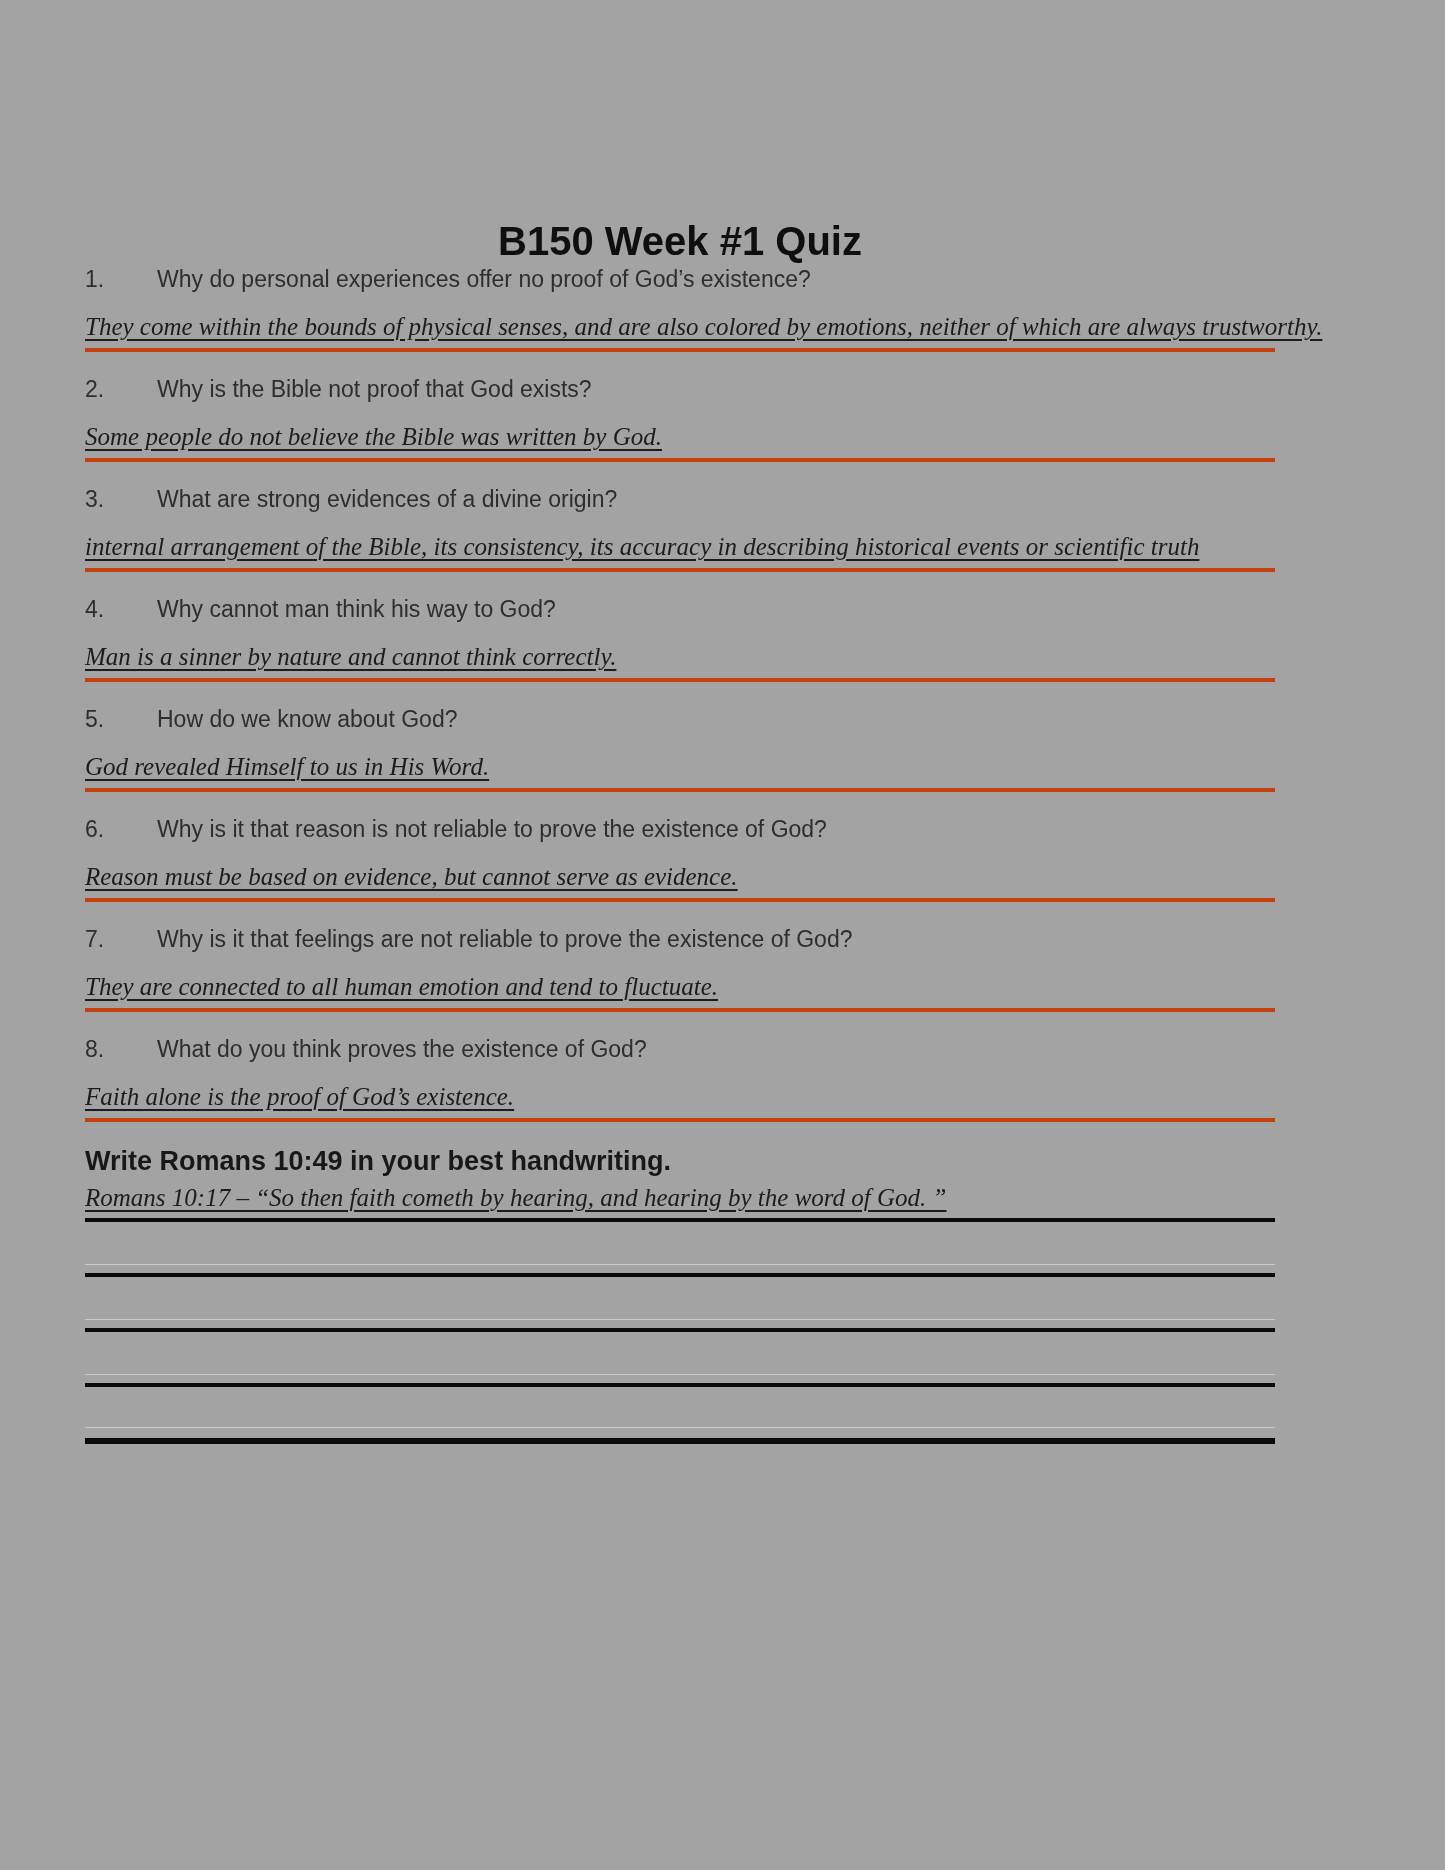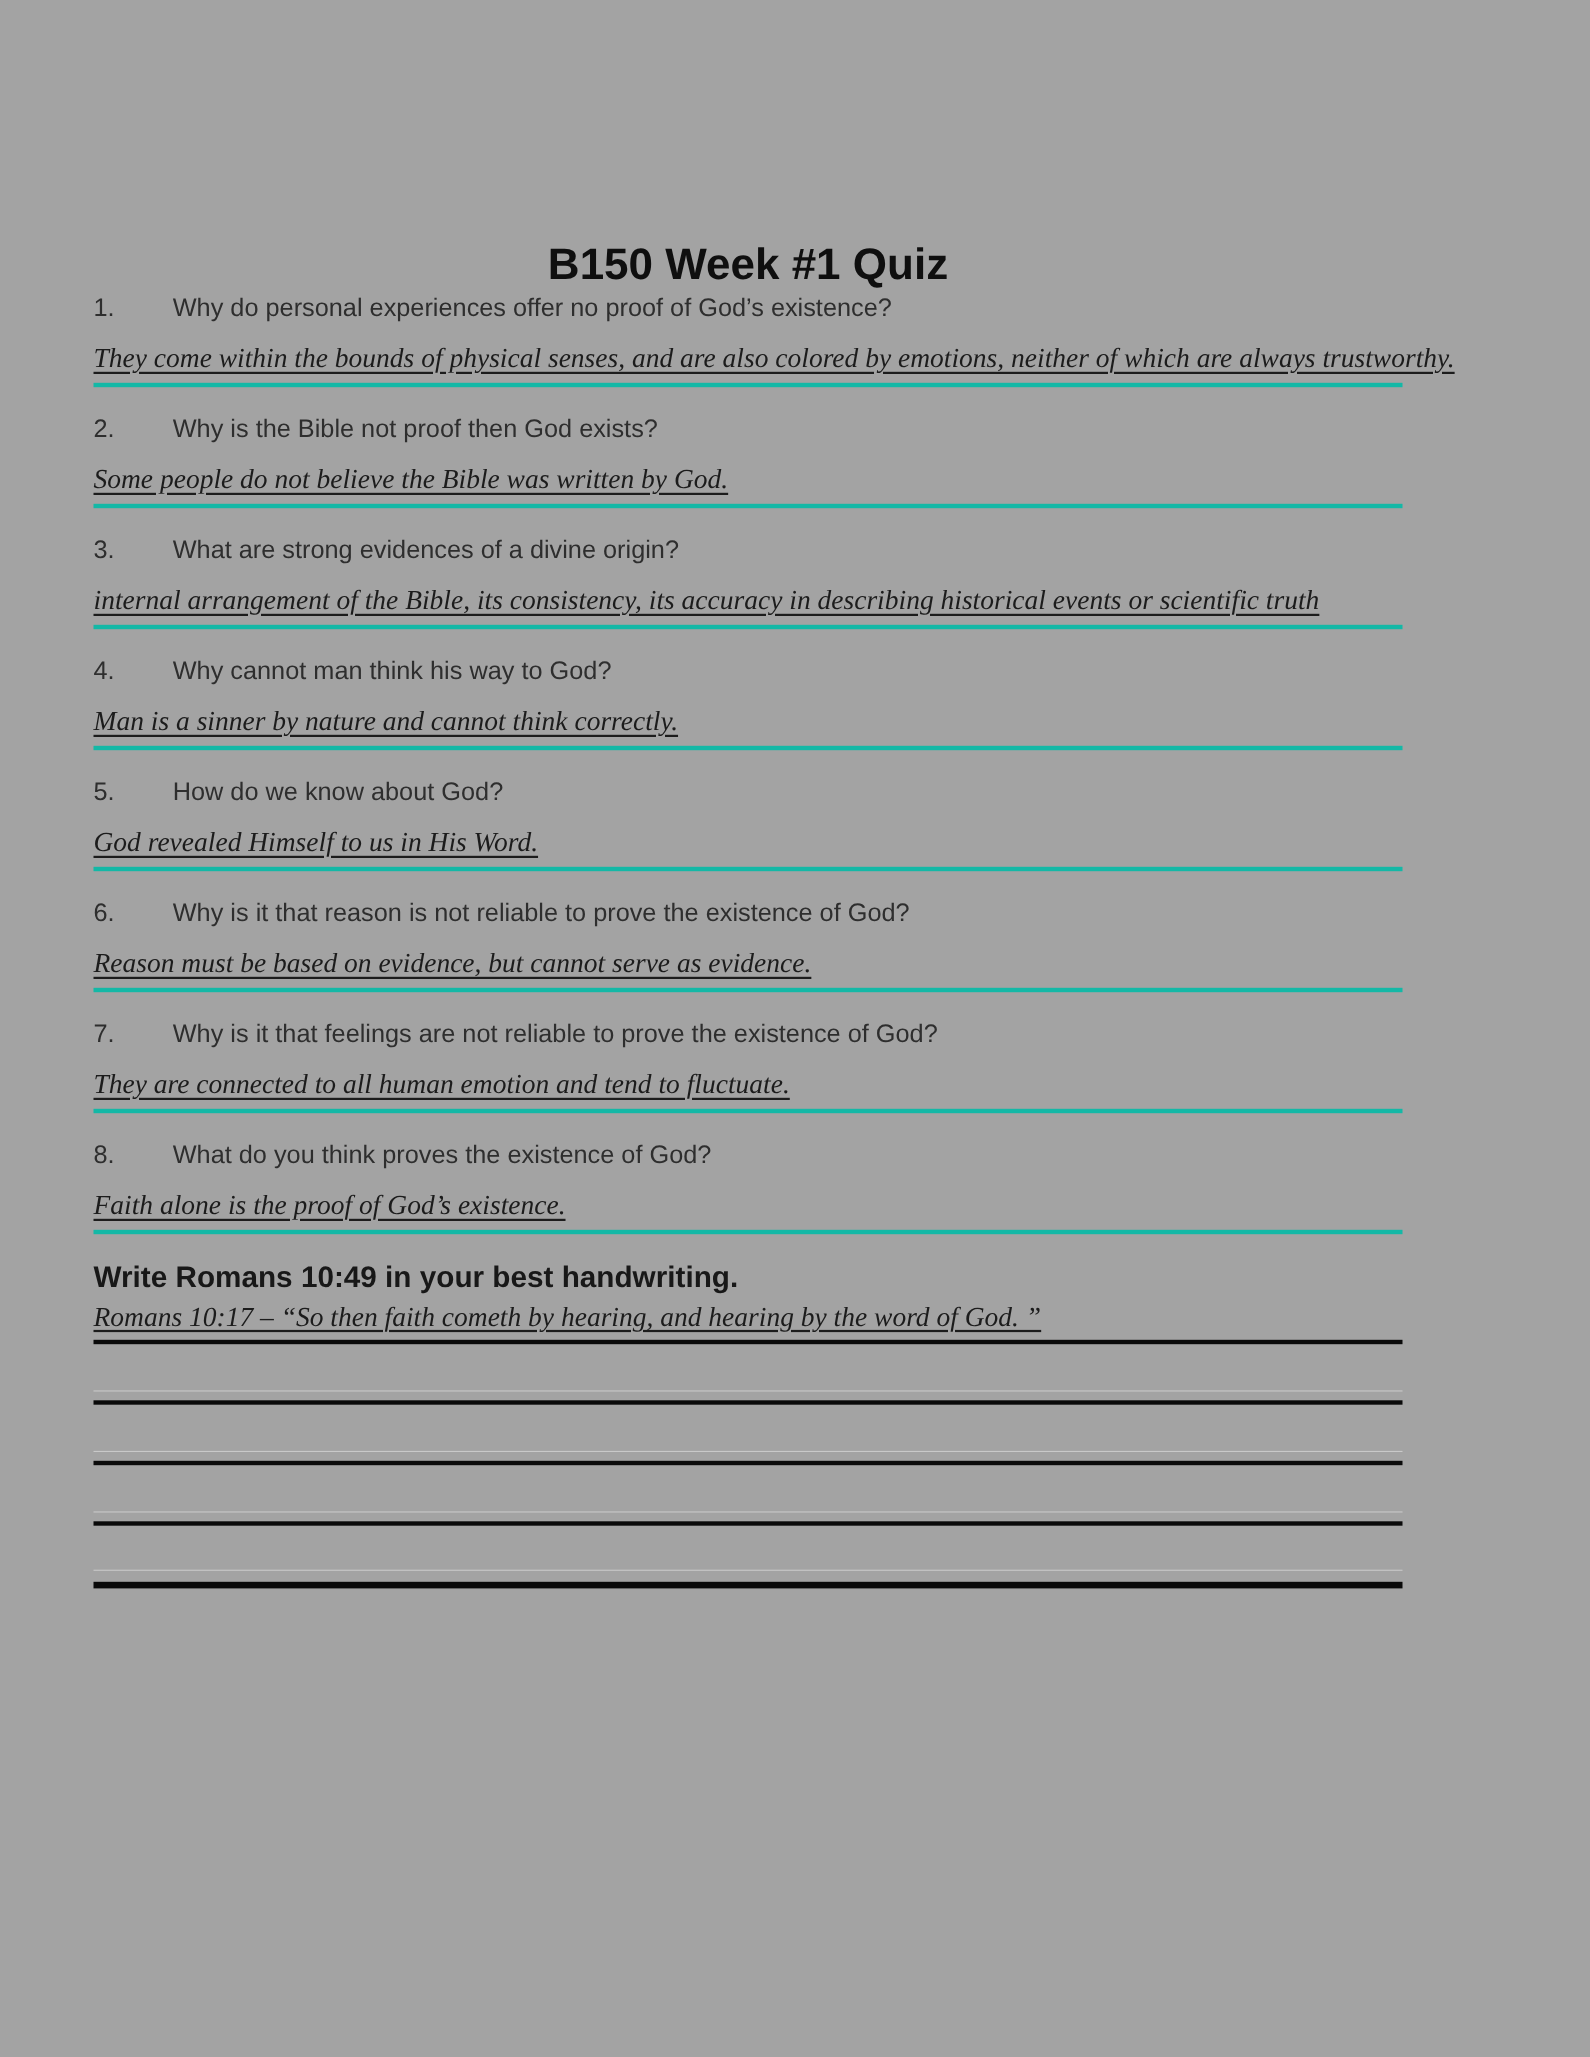--- a/index.html
+++ b/index.html
@@ -30,21 +30,21 @@
     display:flex;
     font-size:23px;line-height:30px;
     color:#2e2e2e;
   }
   .q-num{flex:0 0 62px;width:62px;}
   .q-text{flex:1;margin-left:10px;}
   .answer{
     margin-top:12px;
     height:46px;
     box-sizing:border-box;
-    border-bottom:4px solid #14b8a6;
+    border-bottom:4px solid #c2410c;
     display:flex;align-items:flex-end;
     padding-bottom:6px;
   }
   .answer-text{
     font-family:"Liberation Serif",serif;
     font-style:italic;
     font-size:25px;line-height:30px;
     color:#1c1c1c;
     text-decoration:underline;
     text-decoration-thickness:1.5px;
@@ -93,21 +93,21 @@
       <span class="q-text">Why do personal experiences offer no proof of God’s existence?</span>
     </div>
     <div class="answer">
       <span class="answer-text">They come within the bounds of physical senses, and are also colored by emotions, neither of which are always trustworthy.</span>
     </div>
   </div>
 
   <div class="q-block">
     <div class="q-row">
       <span class="q-num">2.</span>
-      <span class="q-text">Why is the Bible not proof then God exists?</span>
+      <span class="q-text">Why is the Bible not proof that God exists?</span>
     </div>
     <div class="answer">
       <span class="answer-text">Some people do not believe the Bible was written by God.</span>
     </div>
   </div>
 
   <div class="q-block">
     <div class="q-row">
       <span class="q-num">3.</span>
       <span class="q-text">What are strong evidences of a divine origin?</span>

